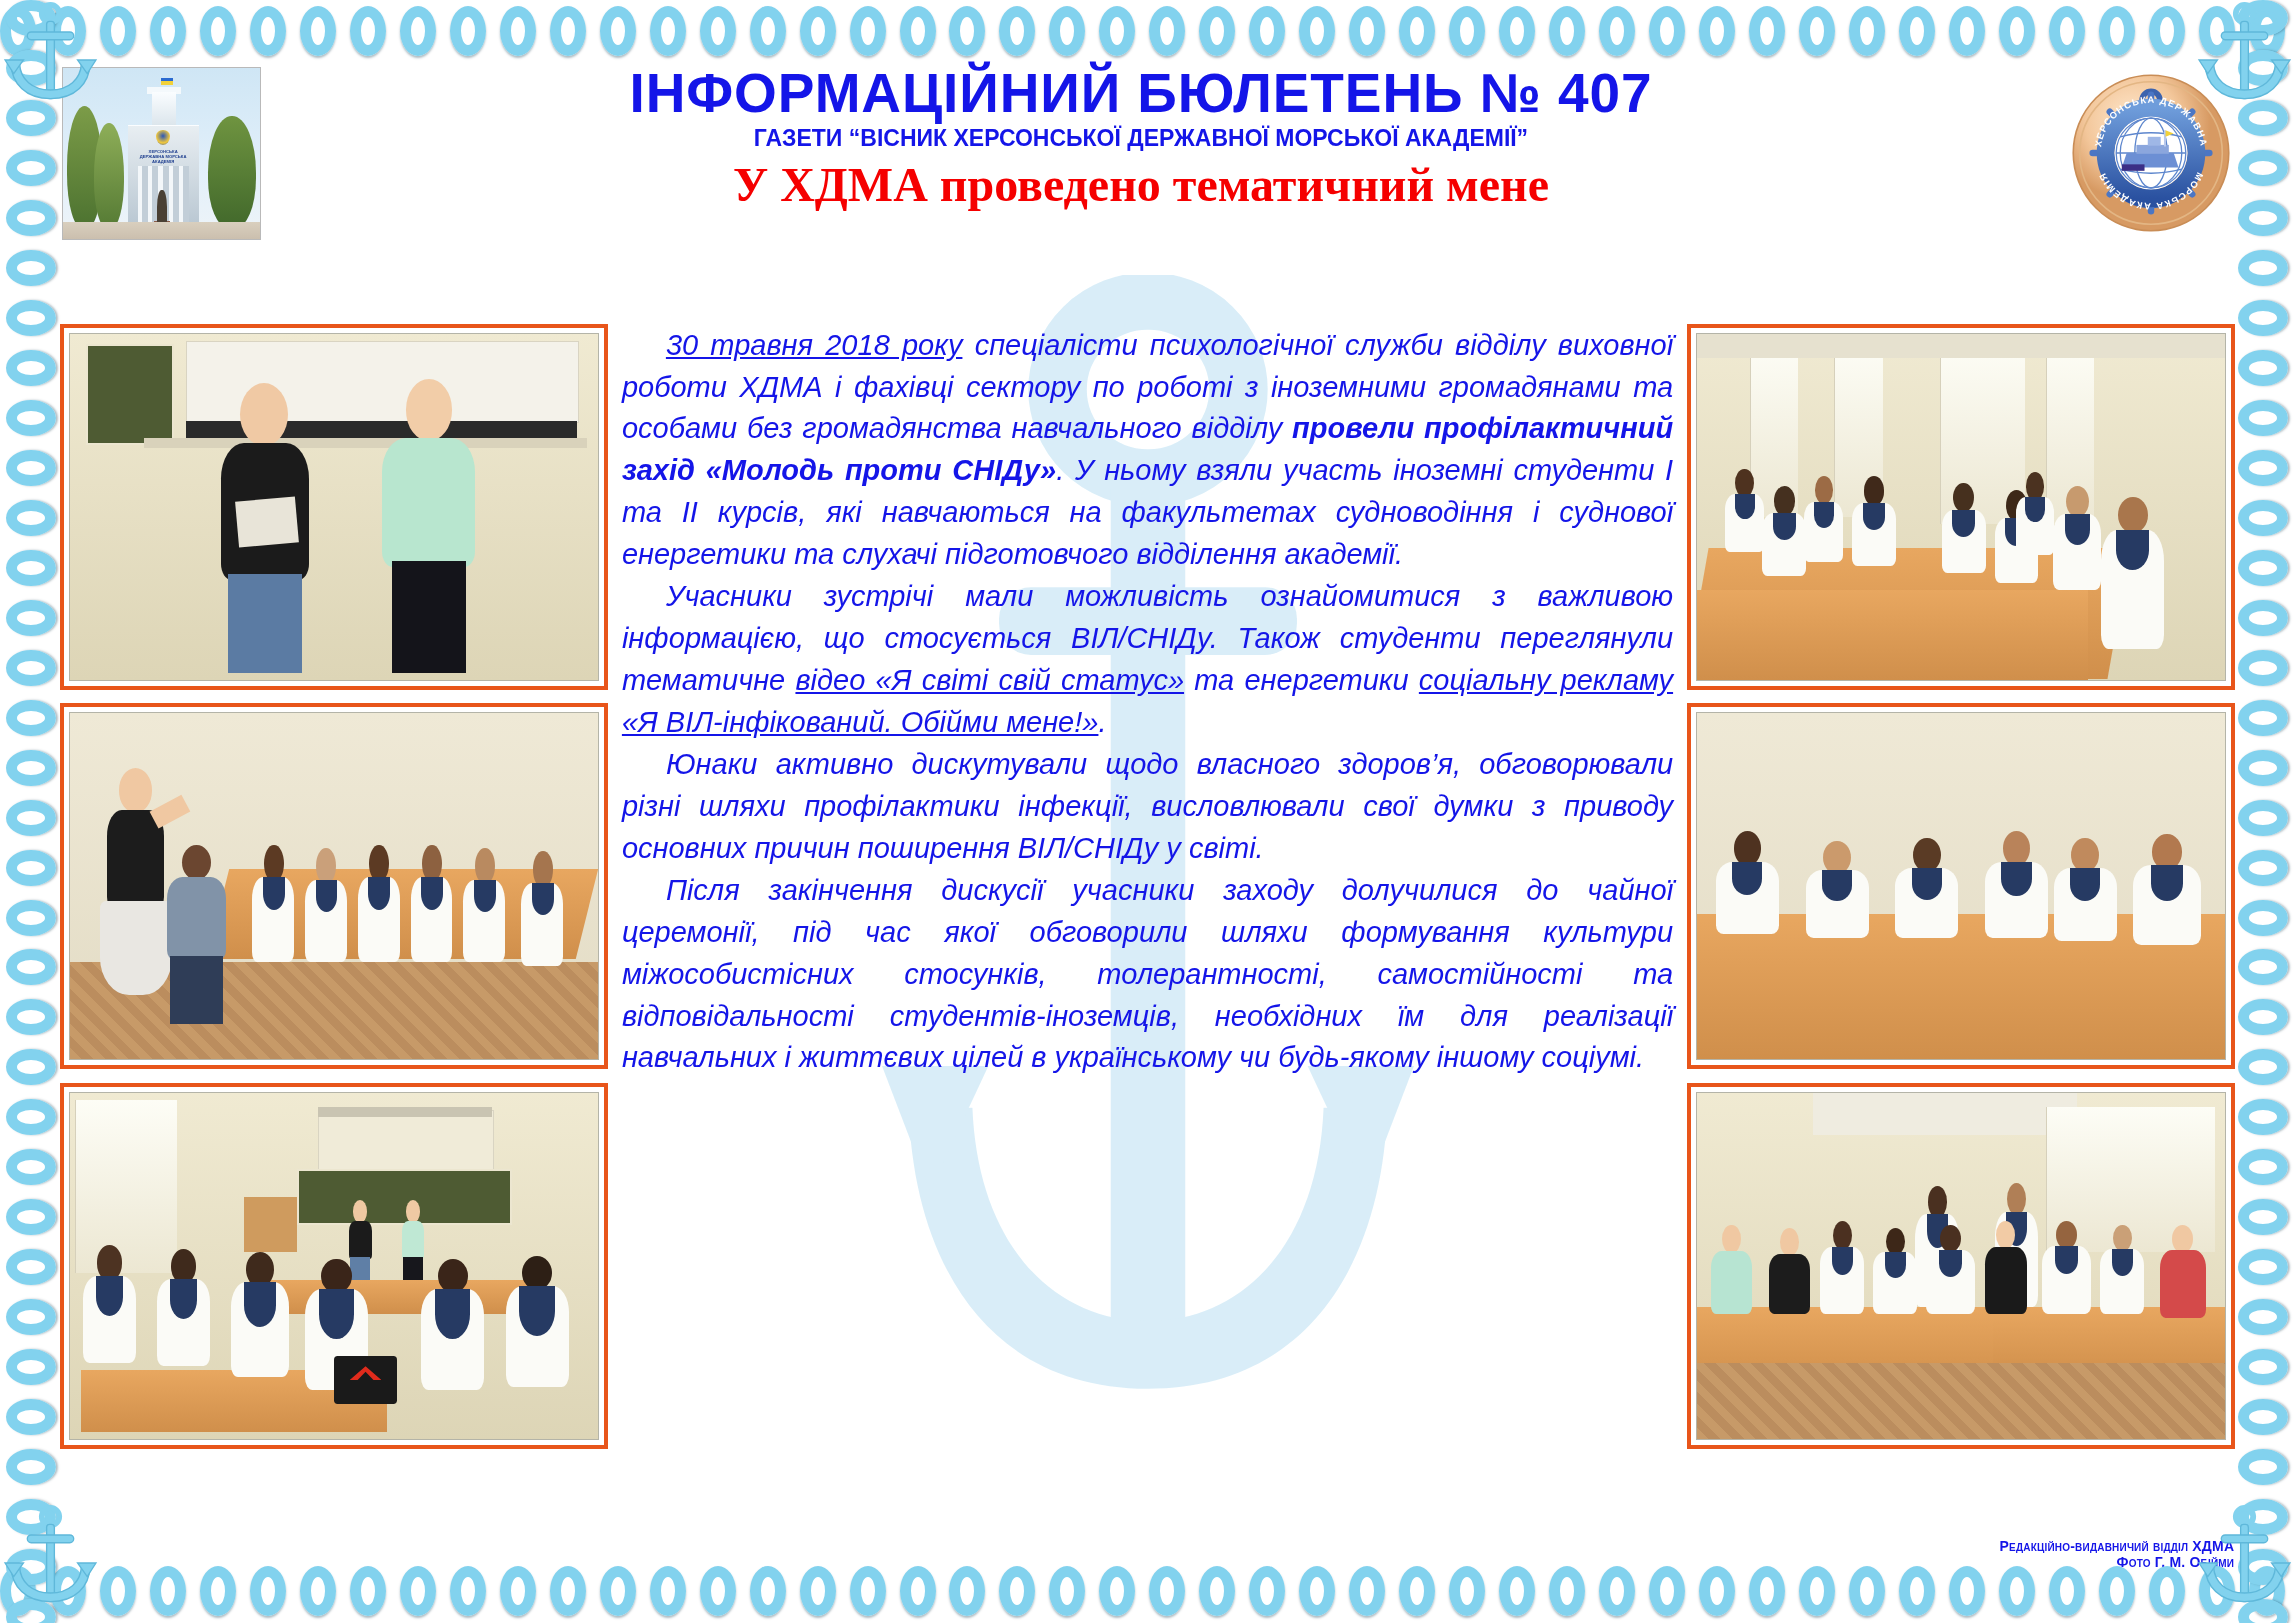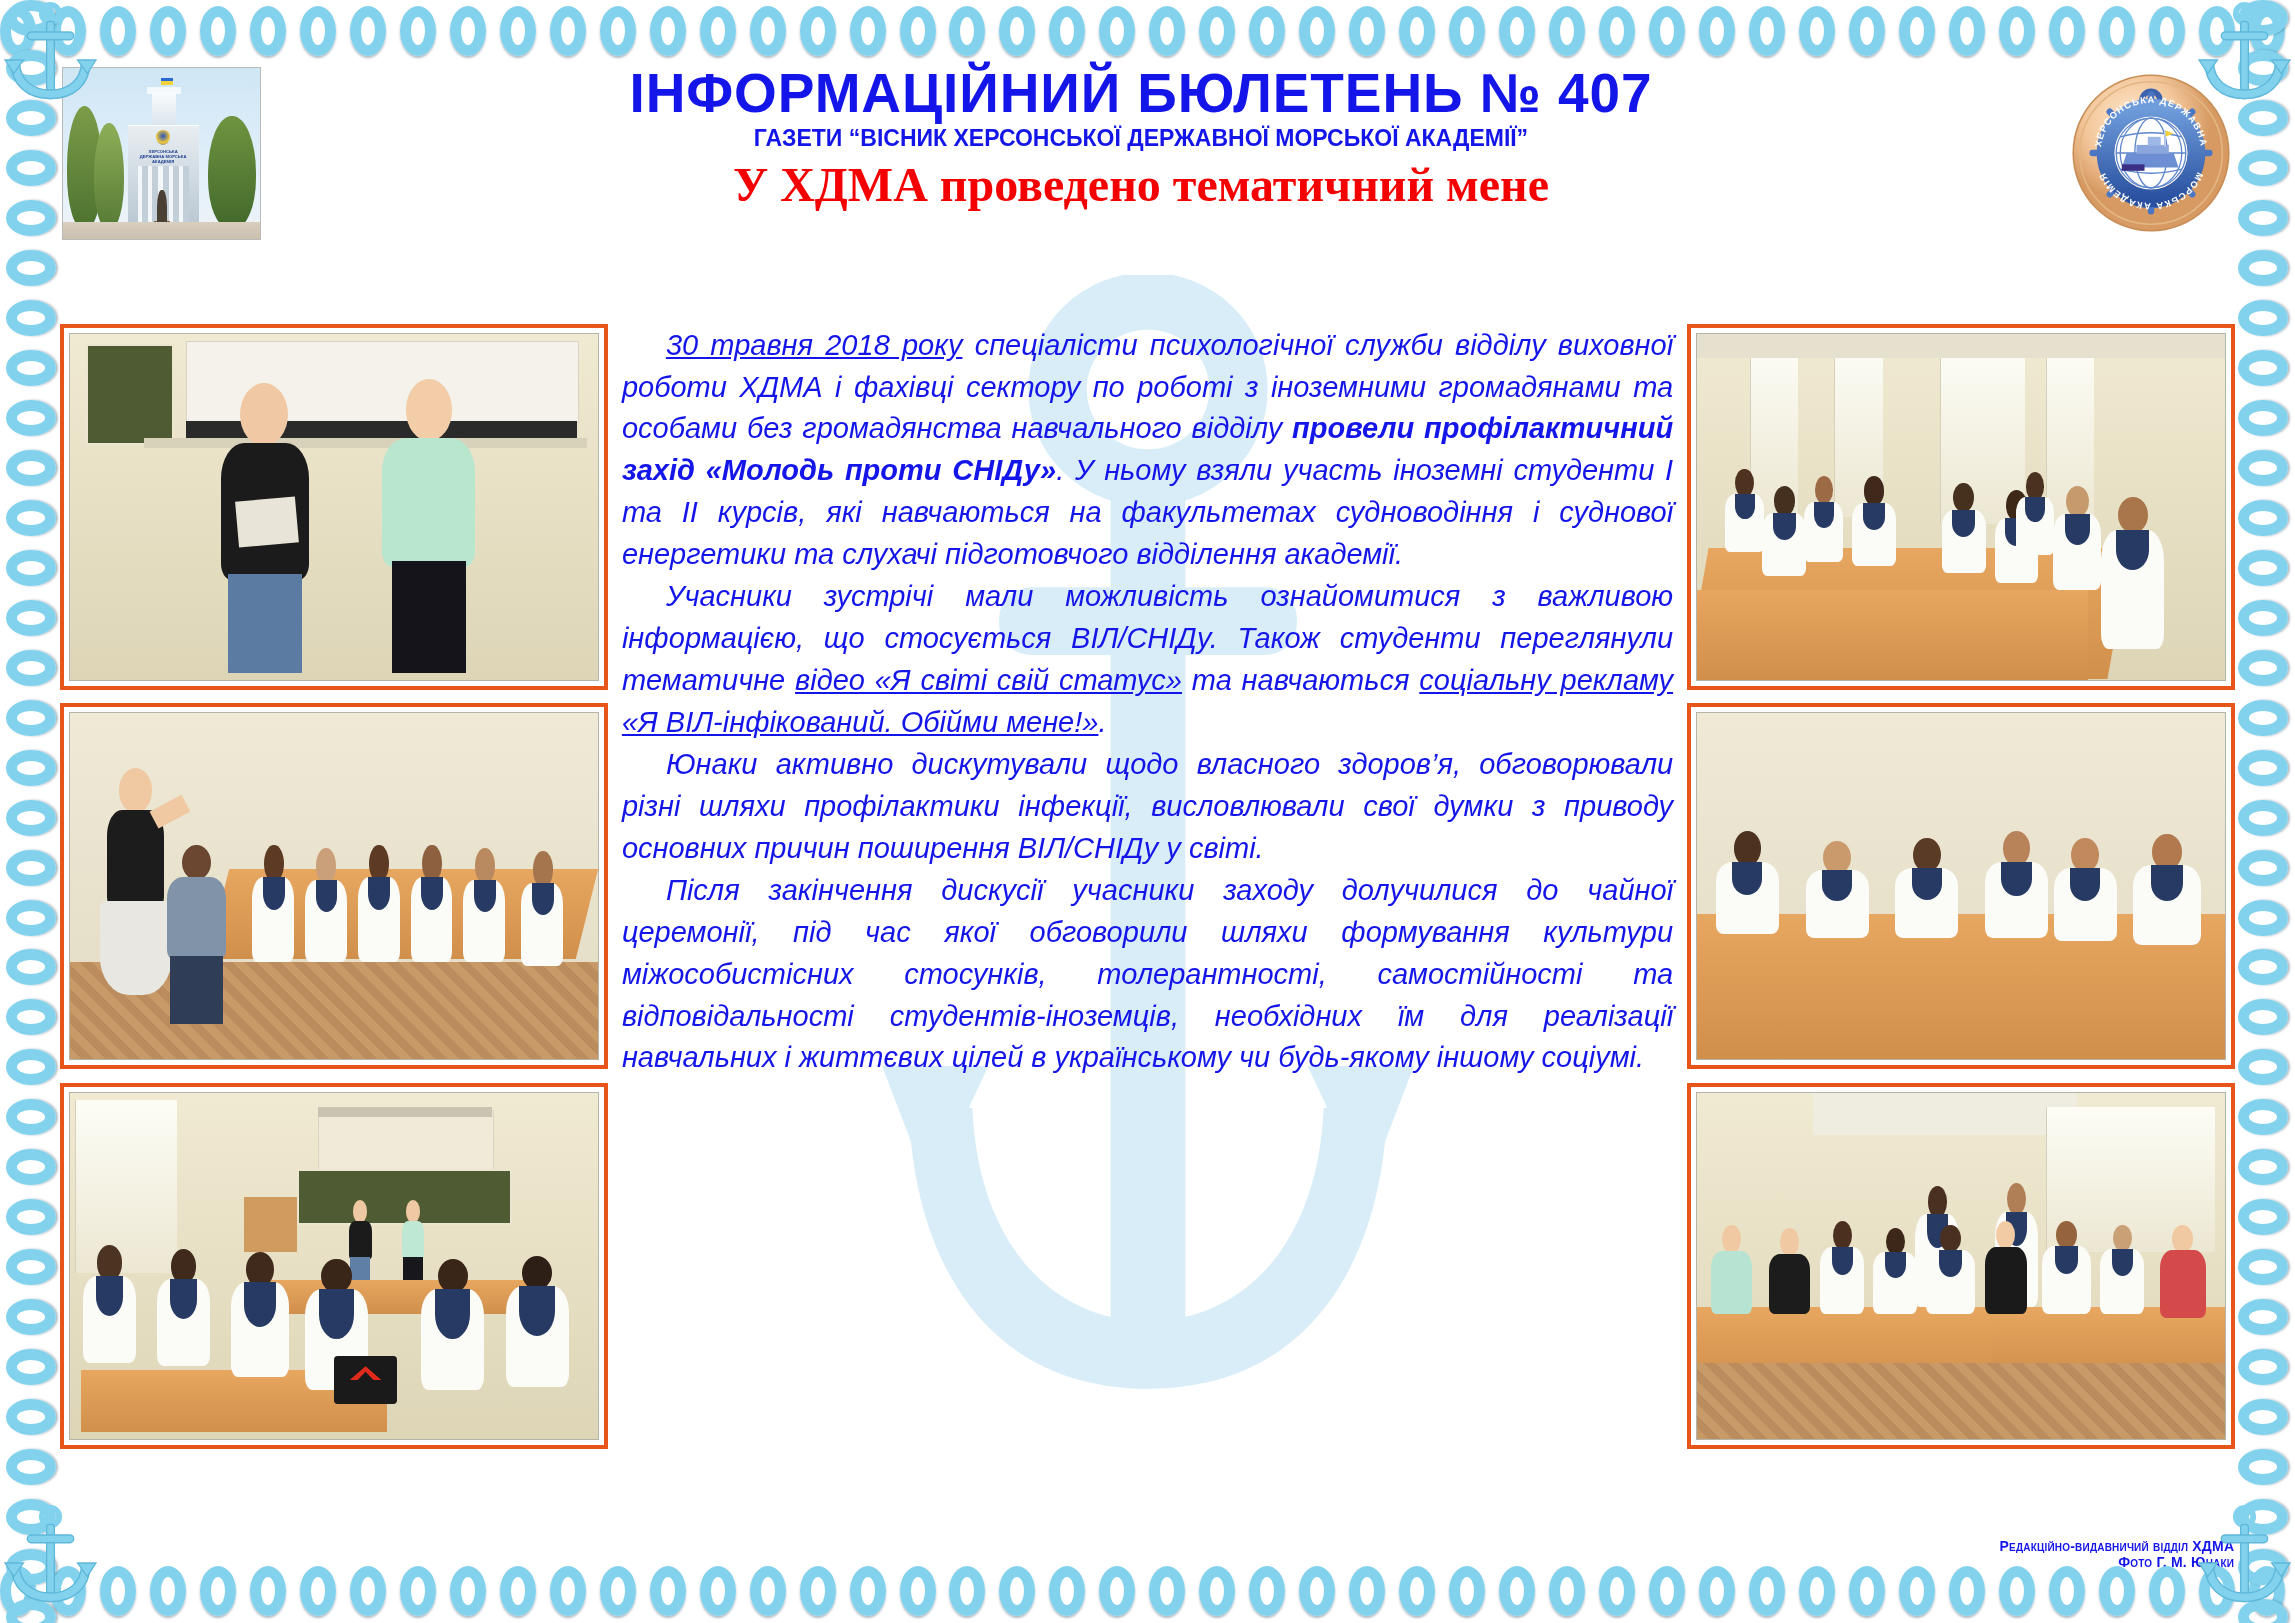--- a/index.html
+++ b/index.html
@@ -673,21 +673,21 @@
             <div style="position:absolute;left:50%;top:76%;width:12%;height:14%;background:#1a1a1a;border-radius:3.7px;"></div>
             <div style="position:absolute;left:53%;top:79%;width:6%;height:4%;background:#e02b1c;clip-path:polygon(0 100%,50% 0,100% 100%,75% 100%,50% 40%,25% 100%);"></div>
           </div>
         </div>
       </div>
     </div>
 
     <div class="col-mid">
       <div class="article" id="articleBody">
           <p><span class="u">30 травня 2018 року</span><span> спеціалісти психологічної служби відділу виховної роботи ХДМА і фахівці сектору по роботі з іноземними громадянами та особами без громадянства навчального відділу </span><span class="b">провели профілактичний захід «Молодь проти СНІДу»</span><span>. У ньому взяли участь іноземні студенти I та II курсів, які навчаються на факультетах судноводіння і суднової енергетики та слухачі підготовчого відділення академії.</span></p>
-          <p><span>Учасники зустрічі мали можливість ознайомитися з важливою інформацією, що стосується ВІЛ/СНІДу. Також студенти переглянули тематичне </span><span class="u">відео «Я світі свій статус»</span><span> та навчаються </span><span class="u">соціальну рекламу «Я ВІЛ-інфікований. Обійми мене!»</span><span>.</span></p>
+          <p><span>Учасники зустрічі мали можливість ознайомитися з важливою інформацією, що стосується ВІЛ/СНІДу. Також студенти переглянули тематичне </span><span class="u">відео «Я світі свій статус»</span><span> та енергетики </span><span class="u">соціальну рекламу «Я ВІЛ-інфікований. Обійми мене!»</span><span>.</span></p>
           <p><span>Юнаки активно дискутували щодо власного здоров’я, обговорювали різні шляхи профілактики інфекції, висловлювали свої думки з приводу основних причин поширення ВІЛ/СНІДу у світі.</span></p>
           <p><span>Після закінчення дискусії учасники заходу долучилися до чайної церемонії, під час якої обговорили шляхи формування культури міжособистісних стосунків, толерантності, самостійності та відповідальності студентів-іноземців, необхідних їм для реалізації навчальних і життєвих цілей в українському чи будь-якому іншому соціумі.</span></p>
         </div>
     </div>
 
     <div class="col-right">
 
       <div class="photo ph-r1">
         <div class="photo-inner">
           <div class="scene">
@@ -856,17 +856,17 @@
               </div>
           </div>
         </div>
       </div>
     </div>
 
   </div>
 
   <div class="footer">
     <div class="l1">Редакційно-видавничий відділ ХДМА</div>
-    <div class="l2">Фото Г. М. Юнаки</div>
+    <div class="l2">Фото Г. М. Обійми</div>
   </div>
 
 </div>
 
 
 </body></html>

